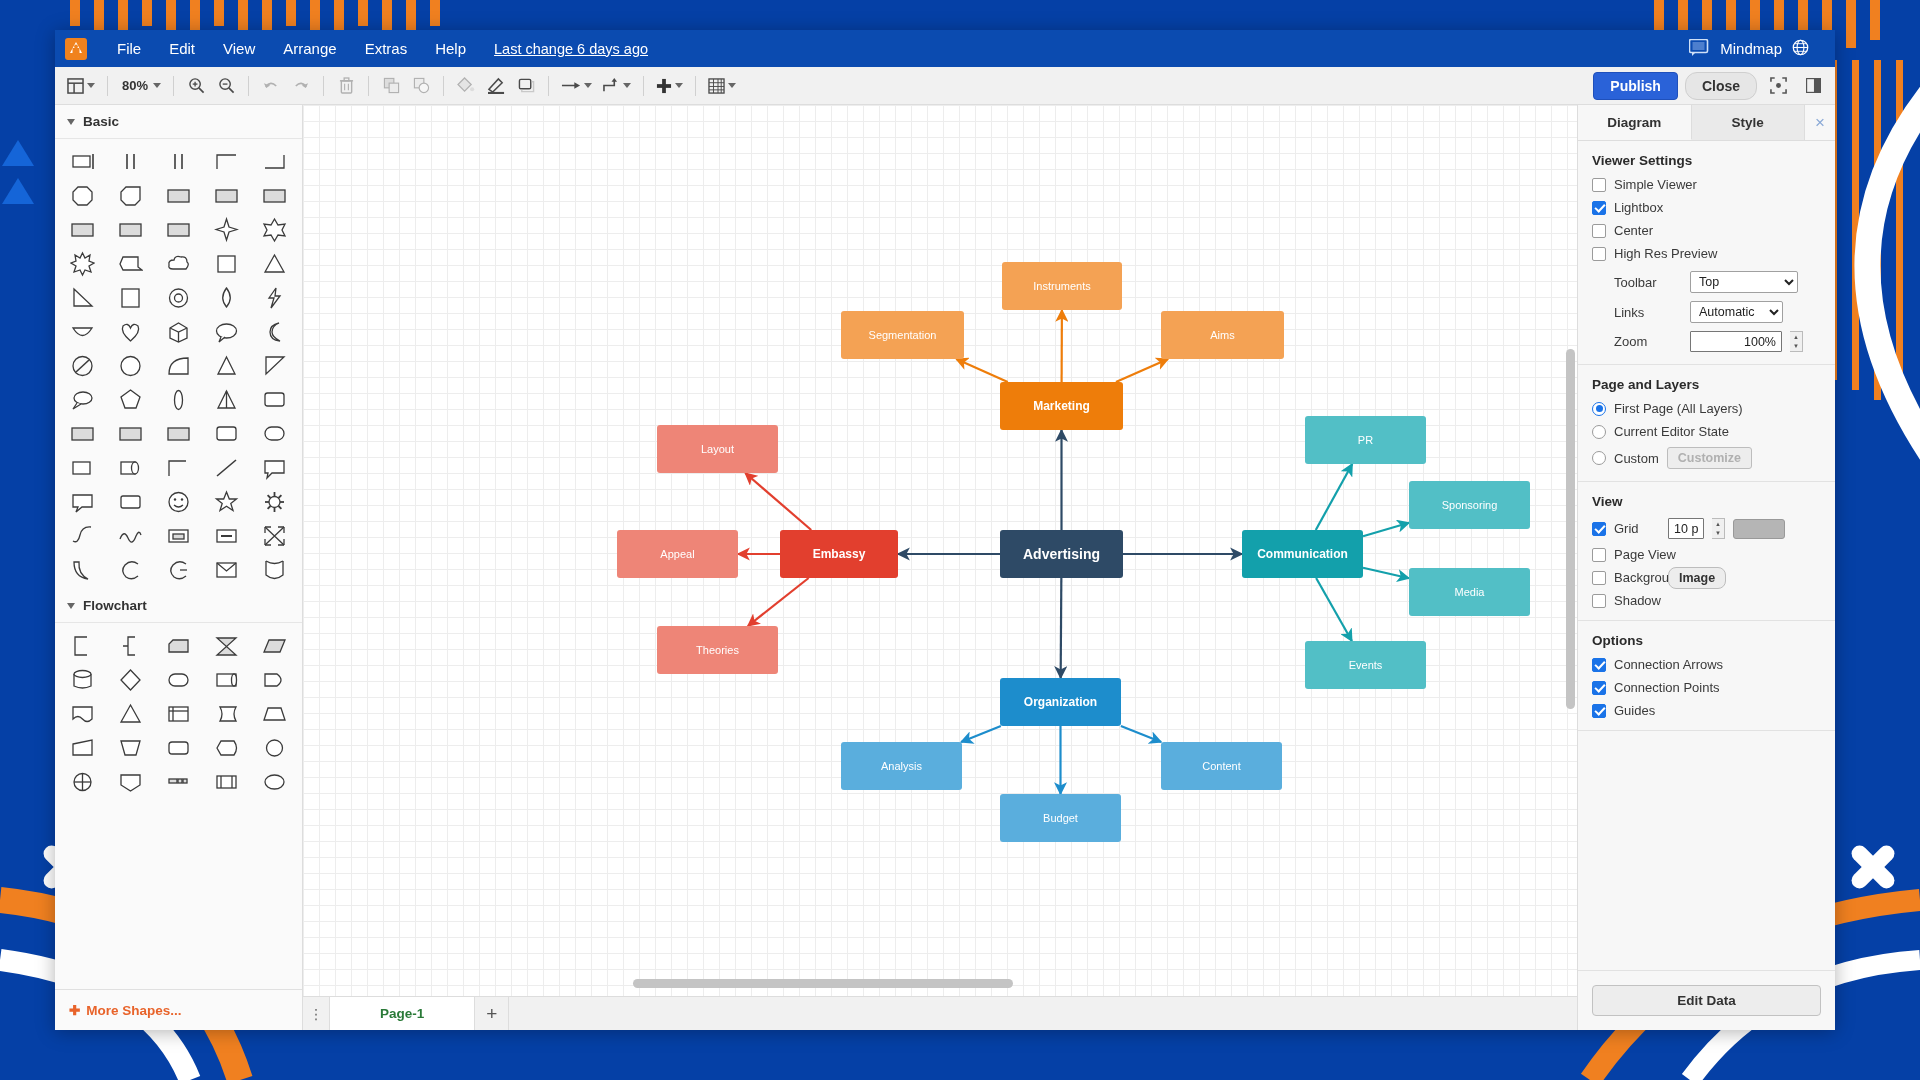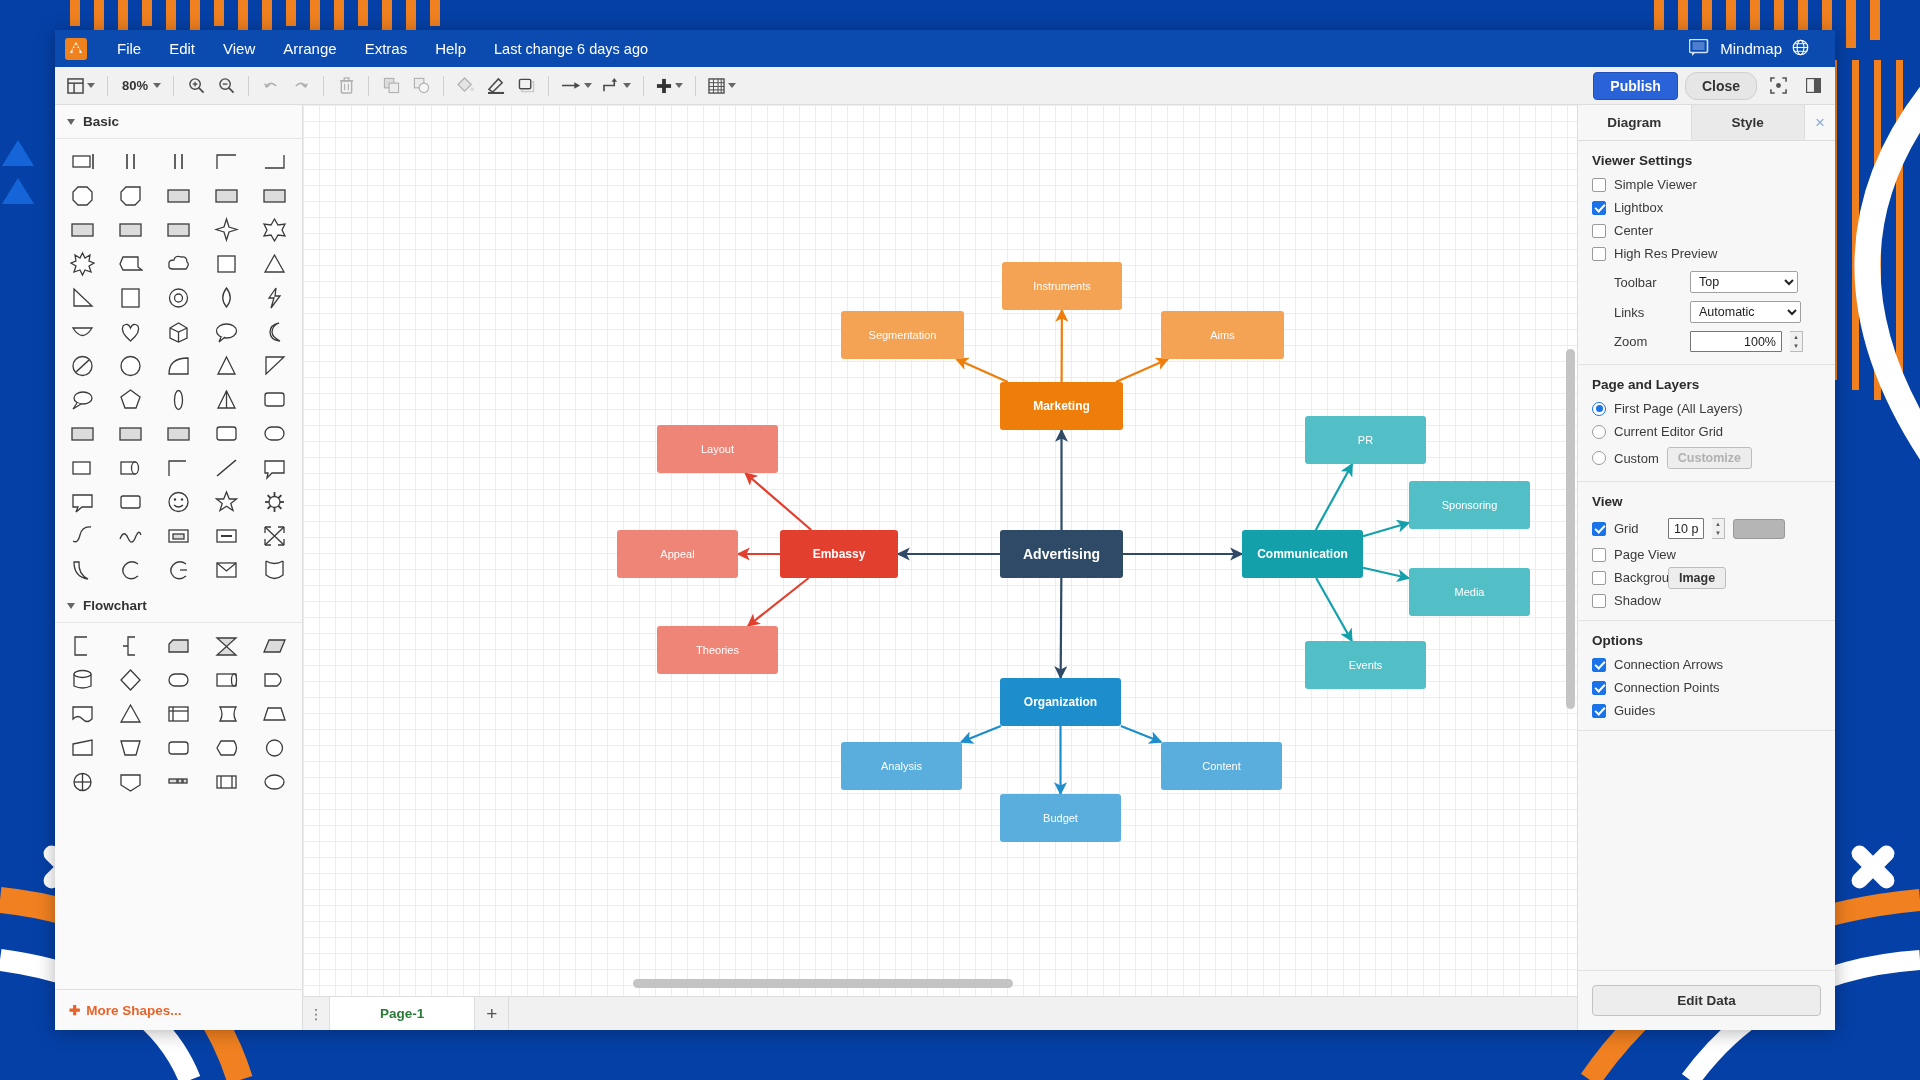--- a/index.html
+++ b/index.html
@@ -32,21 +32,21 @@
   #menubar {
     height: 37px; background: #0b4bb0; display: flex; align-items: center;
     padding: 0 10px; color: #fff; font-size: 15px; position: relative;
   }
   #menubar .logo {
     width: 22px; height: 22px; background: #f0821e; border-radius: 3px;
     display: flex; align-items: center; justify-content: center; margin-right: 16px;
   }
   #menubar .logo svg { display: block; }
   .menu-item { padding: 5px 14px; cursor: default; white-space: nowrap; }
-  #last-change { margin-left: 14px; font-size: 14.5px; cursor: pointer; }
+  #last-change { margin-left: 14px; text-decoration: underline; font-size: 14.5px; cursor: pointer; }
   #menubar .right { margin-left: auto; display: flex; align-items: center; gap: 10px; padding-right: 16px; }
   #menubar .right .mm-label { font-size: 15px; }
 
   
   #toolbar {
     height: 38px; background: #f1f1f1; border-bottom: 1px solid #ddd;
     display: flex; align-items: center; padding: 0 8px; gap: 2px;
   }
   .tb-btn {
     height: 28px; min-width: 28px; display: flex; align-items: center; justify-content: center;
@@ -1111,21 +1111,21 @@
           </div>
 
           <div class="fp-row fp-indent" style="margin-top:10px;">
             <span class="fp-label" style="width:68px;">Toolbar</span>
             <select class="fp-select" style="width:108px;">
               <option>Top</option>
             </select>
           </div>
           <div class="fp-row fp-indent">
             <span class="fp-label" style="width:68px;">Links</span>
-            <select class="fp-select" style="width:111px;">
+            <select class="fp-select" style="width:93px;">
               <option>Automatic</option>
             </select>
           </div>
           <div class="fp-row fp-indent">
             <span class="fp-label" style="width:68px;">Zoom</span>
             <input class="fp-input" style="width: 92px;" value="100%">
             <span class="spin">
                 <div>▲</div>
                 <div>▼</div>
               </span>
@@ -1133,21 +1133,21 @@
         </div>
 
         <div class="fp-section">
           <div class="fp-title">Page and Layers</div>
           <div class="fp-row">
             <span class="rb on"></span>
             <span class="fp-label">First Page (All Layers)</span>
           </div>
           <div class="fp-row">
             <span class="rb"></span>
-            <span class="fp-label">Current Editor Grid</span>
+            <span class="fp-label">Current Editor State</span>
           </div>
           <div class="fp-row">
             <span class="rb"></span>
             <span class="fp-label">Custom</span>
             <span class="btn-sm disabled">Customize</span>
           </div>
         </div>
 
         <div class="fp-section">
           <div class="fp-title">View</div>
@@ -1161,21 +1161,21 @@
               </span>
             <span class="color-swatch"></span>
           </div>
           <div class="fp-row">
             <span class="cb"></span>
             <span class="fp-label">Page View</span>
           </div>
           <div class="fp-row" style="position:relative;">
             <span class="cb"></span>
             <span class="fp-label">Background</span>
-            <span class="btn-sm" style="position:absolute; left:76px; top:-3px; color:#333;">Image</span>
+            <span class="btn-sm" style="position:absolute; left:76px; top:-3px; color:#333;border-radius:8px;">Image</span>
           </div>
           <div class="fp-row">
             <span class="cb"></span>
             <span class="fp-label">Shadow</span>
           </div>
         </div>
 
         <div class="fp-section">
           <div class="fp-title">Options</div>
           <div class="fp-row">

